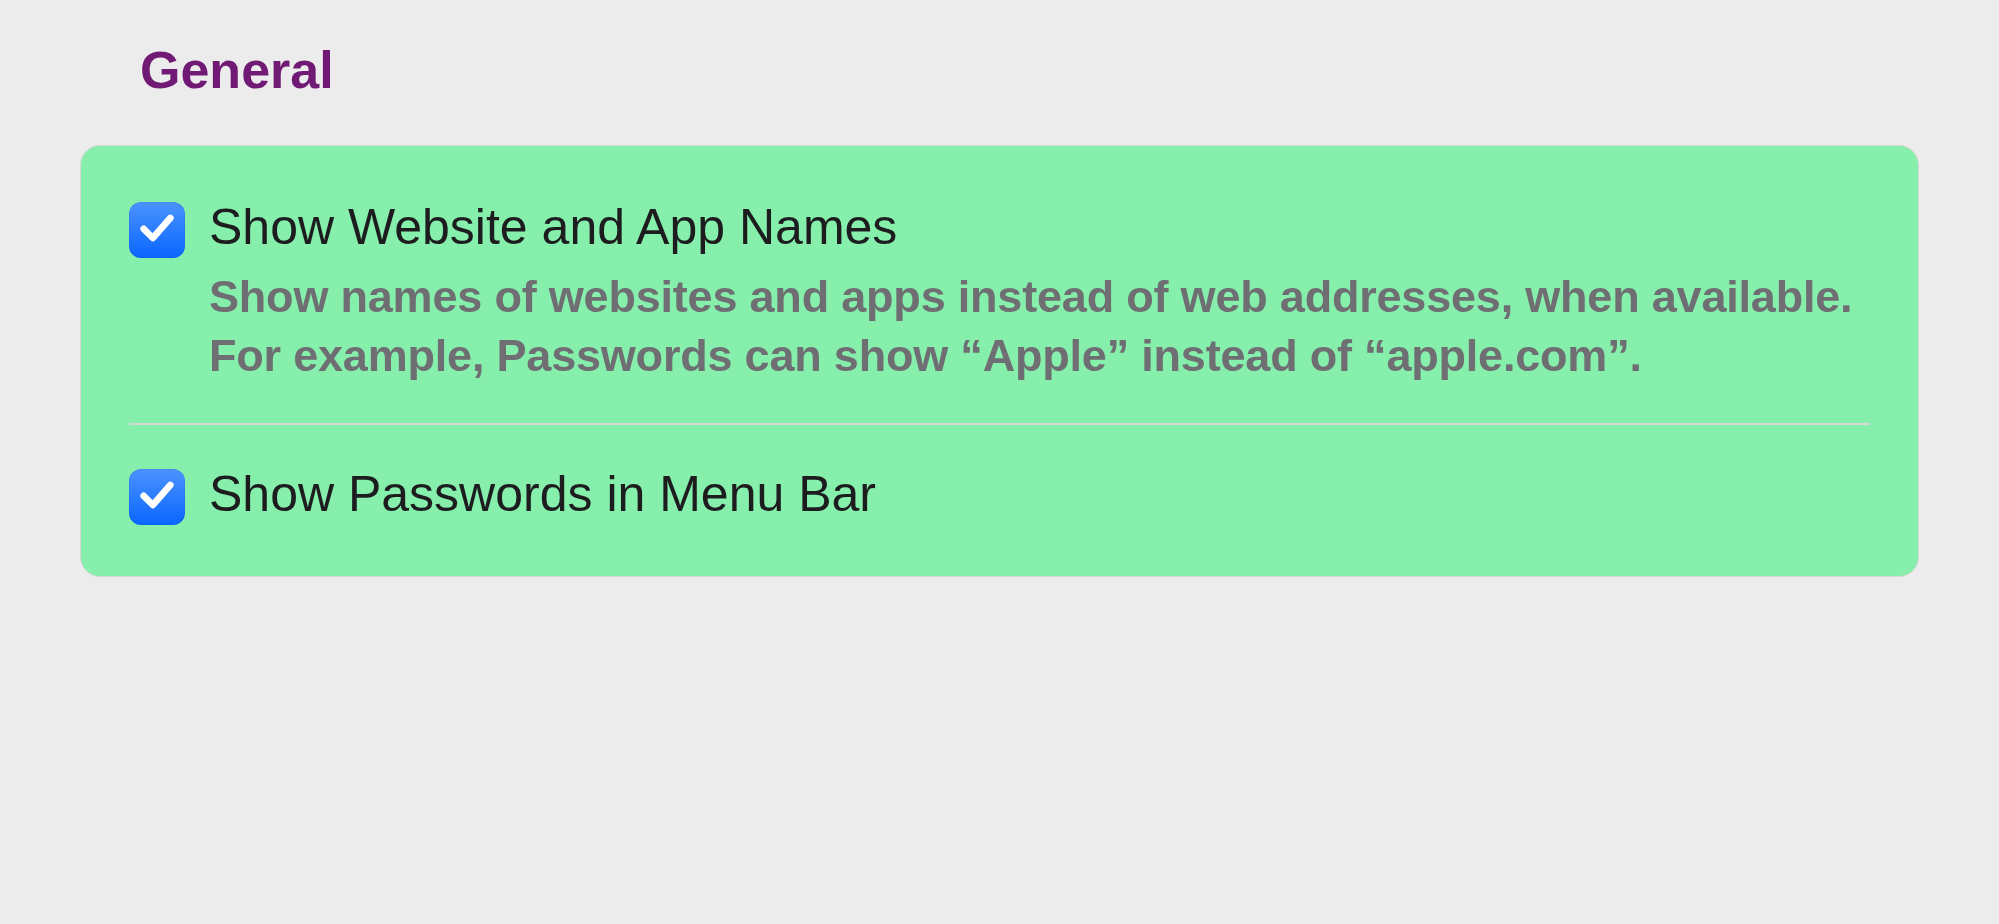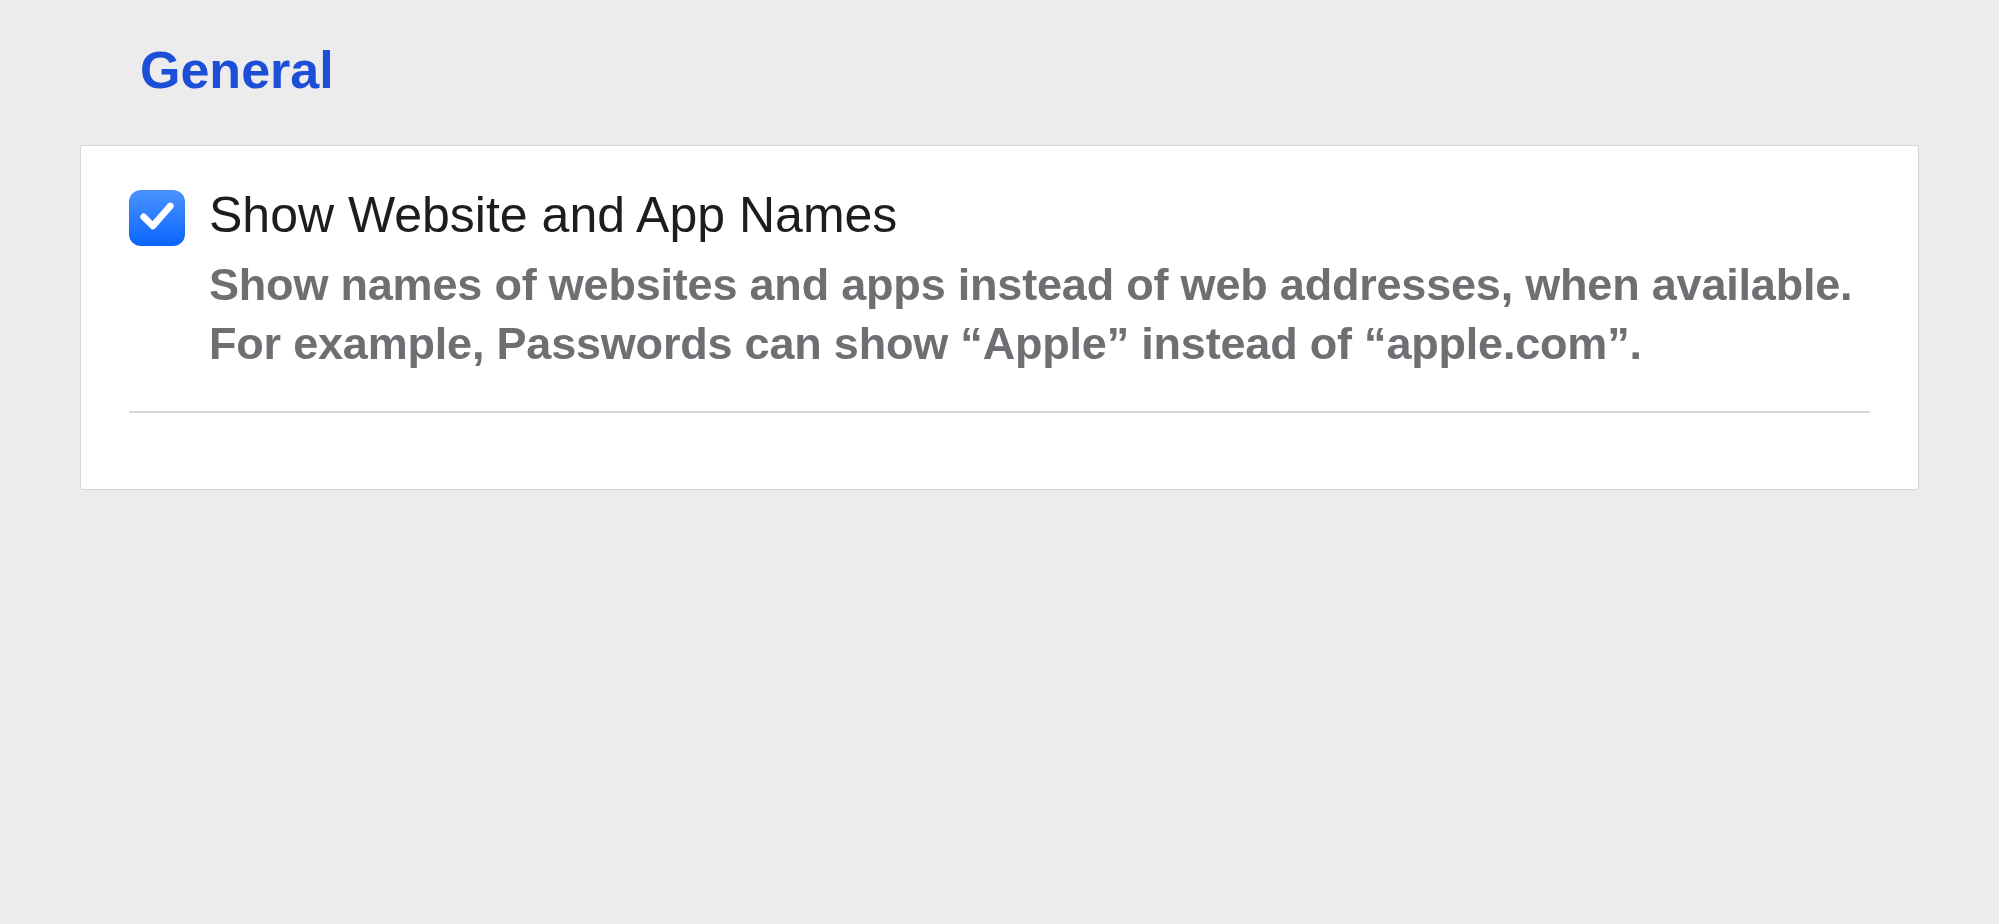--- a/index.html
+++ b/index.html
@@ -12,30 +12,30 @@
       font-family: -apple-system, BlinkMacSystemFont, "Segoe UI", "Helvetica Neue", Arial, sans-serif;
       background: #ececec;
       width: 1999px;
       height: 924px;
       padding: 40px 80px;
     }
 
     .section-title {
       font-size: 52px;
       font-weight: 700;
-      color: #1d4ed8;
+      color: #701a75;
       margin-bottom: 45px;
       margin-left: 60px;
     }
 
     .settings-panel {
-      background: #ffffff;
+      background: #86efac;
       border: 1px solid #d6d6d6;
-      border-radius: 2px;
-      padding: 38px 48px;
+      border-radius: 20px;
+      padding: 50px 48px;
     }
 
     .setting-row {
       display: flex;
       align-items: flex-start;
       gap: 24px;
     }
 
     .checkbox-wrap {
       flex: 0 0 auto;
@@ -103,14 +103,28 @@
       </div>
     </div>
     <div class="setting-content">
       <div class="setting-label">Show Website and App Names</div>
       <div class="setting-description">Show names of websites and apps instead of web addresses, when available. For example, Passwords can show “Apple” instead of “apple.com”.</div>
     </div>
   </div>
 
   <hr class="divider">
 
+  <div class="setting-row">
+    <div class="checkbox-wrap">
+      <div class="mac-checkbox">
+        <span>
+          <svg viewBox="0 0 24 24" fill="none" stroke="#ffffff" stroke-width="4" stroke-linecap="round" stroke-linejoin="round">
+            <polyline points="4 12.5 9.5 18 20 6"></polyline>
+          </svg>
+        </span>
+      </div>
+    </div>
+    <div class="setting-content">
+      <div class="setting-label">Show Passwords in Menu Bar</div>
+    </div>
+  </div>
 
 </div>
 
 </body></html>

